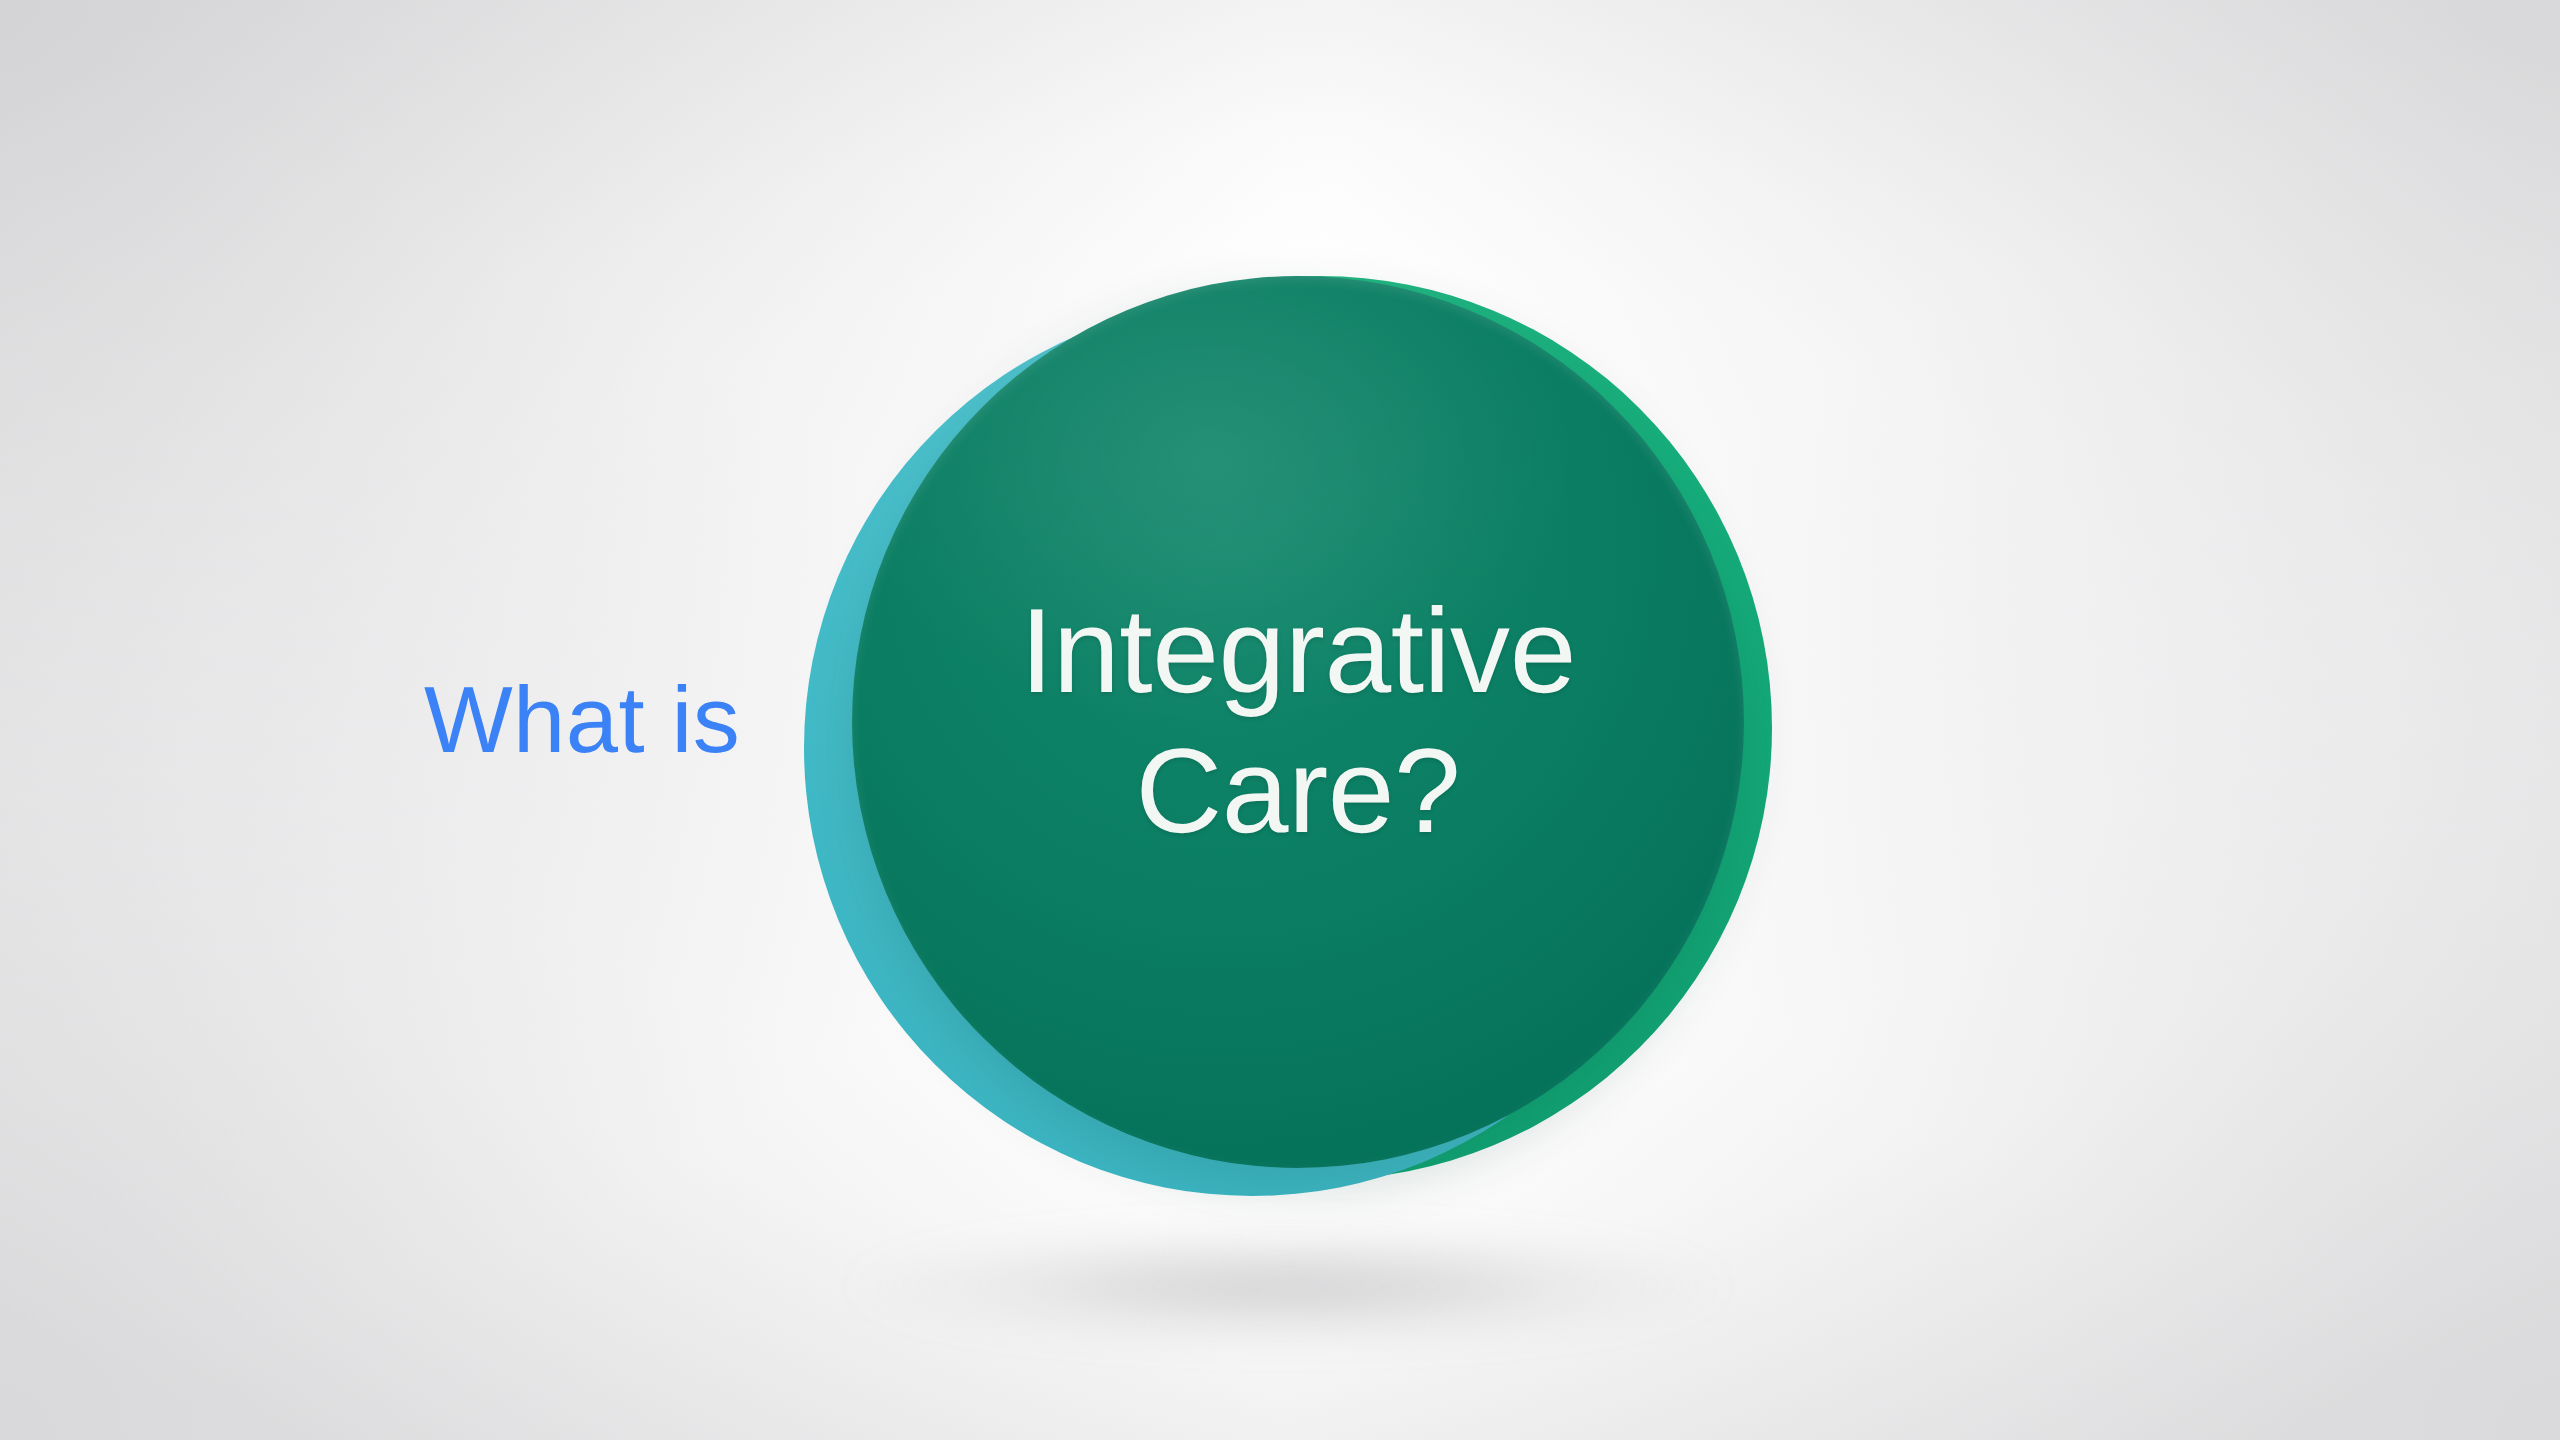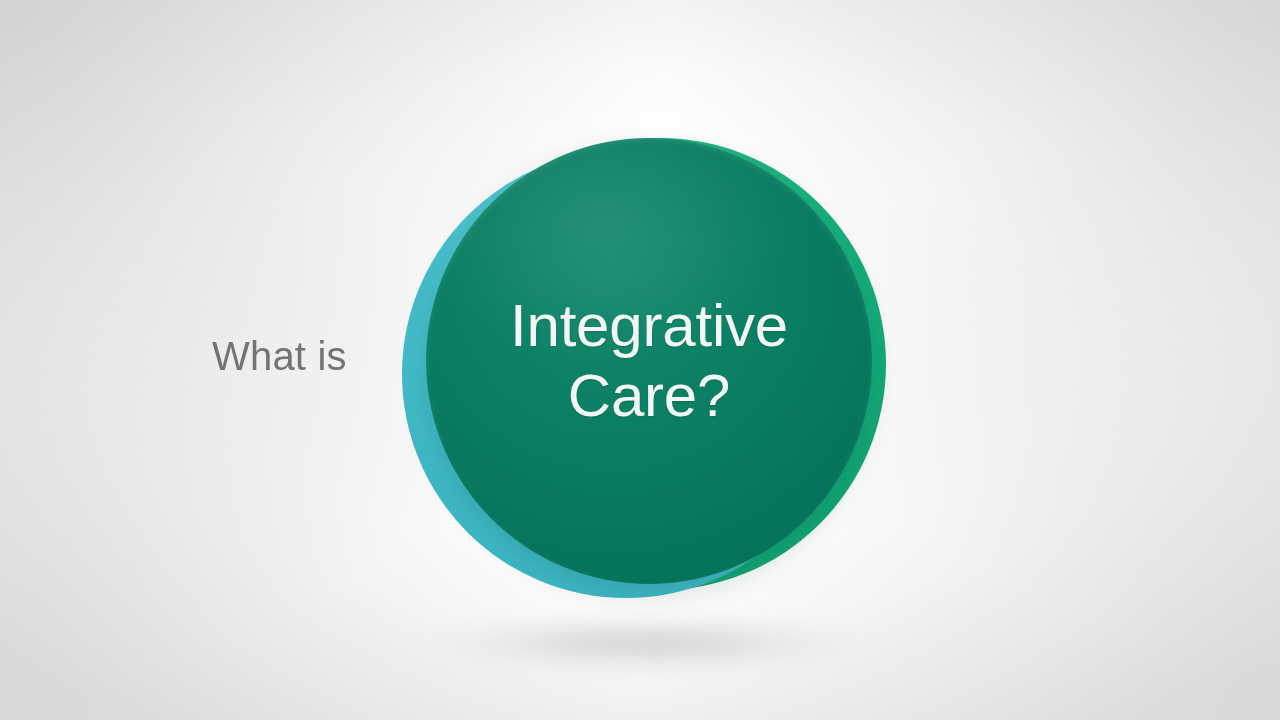--- a/index.html
+++ b/index.html
@@ -43,24 +43,24 @@
       radial-gradient(circle at 100% 0%, rgba(196,196,199,0.42) 0%, rgba(196,196,199,0.0) 44%),
       radial-gradient(circle at 0% 100%, rgba(196,196,199,0.40) 0%, rgba(196,196,199,0.0) 44%),
       radial-gradient(circle at 100% 100%, rgba(196,196,199,0.38) 0%, rgba(196,196,199,0.0) 44%);
   }
 
   
   .caption {
     position: absolute;
     left: 212px;
     top: 336px;
-    font-size: 40px;
+    font-size: 47px;
     font-weight: 300;
     letter-spacing: 0.2px;
-    color: #737373;
+    color: #3b82f6;
     white-space: nowrap;
     line-height: 1;
   }
 
   
   .badge {
     position: absolute;
     left: 400px;
     top: 132px;
     width: 490px;

